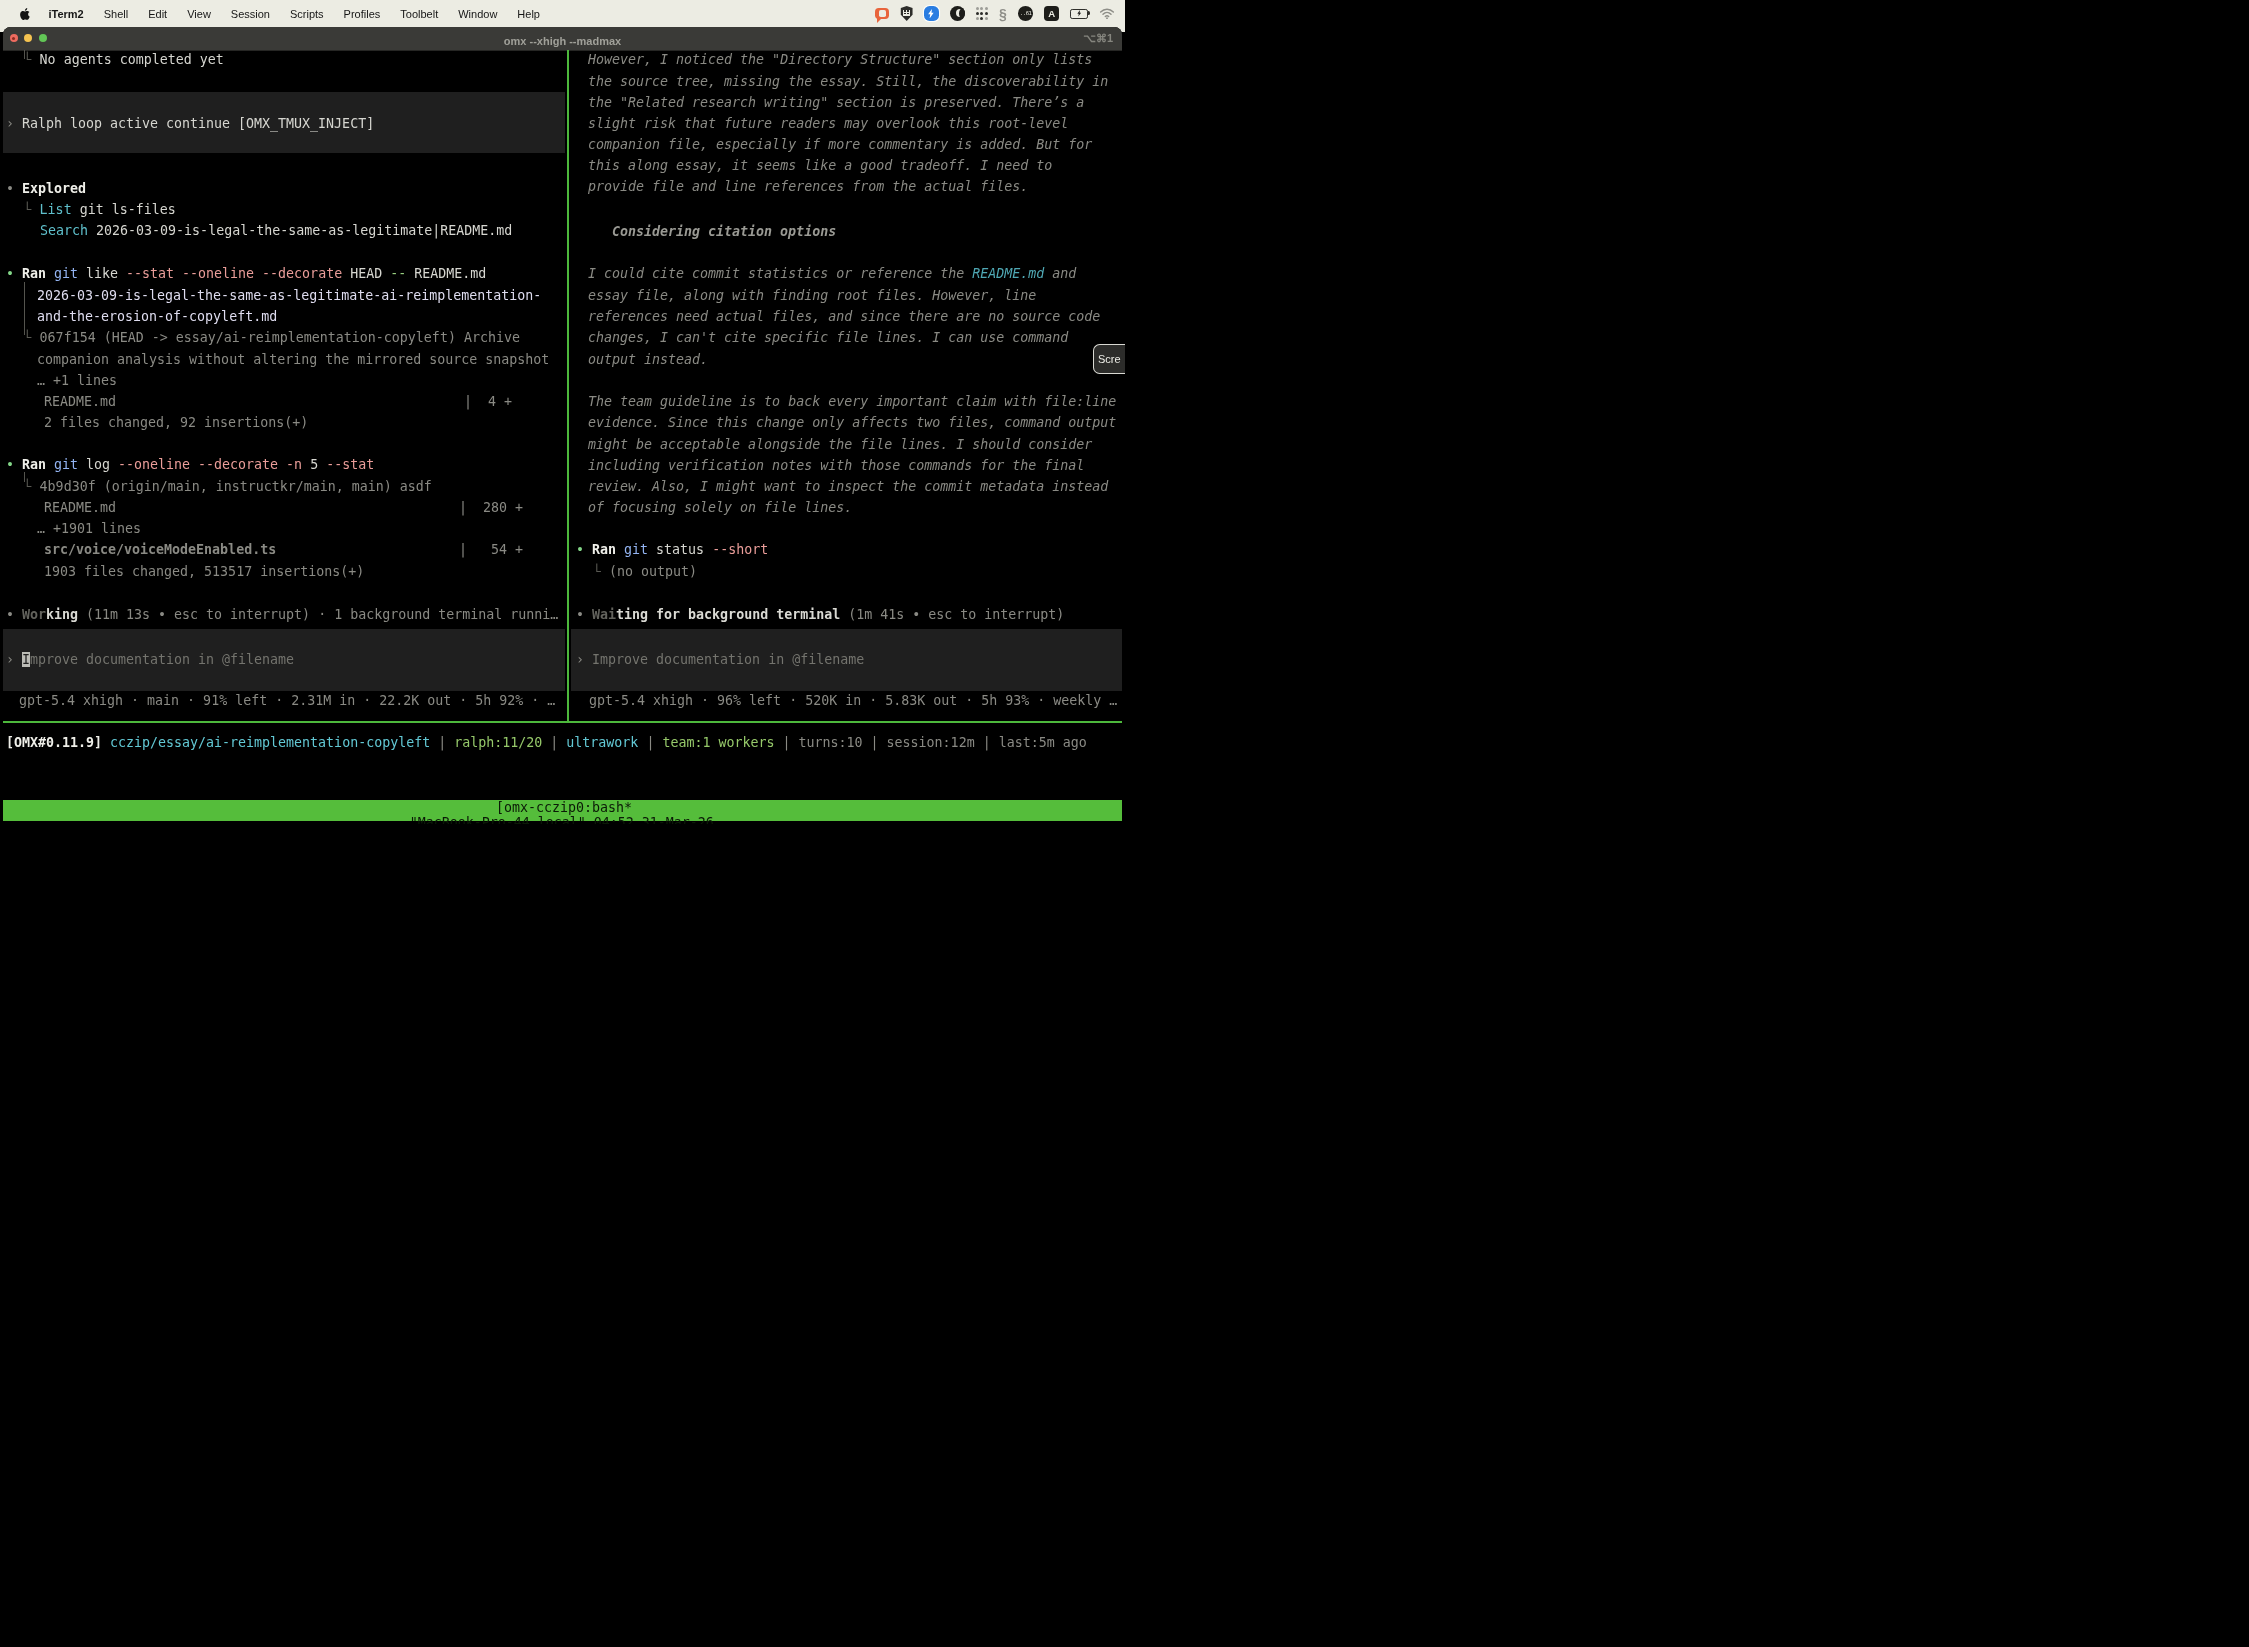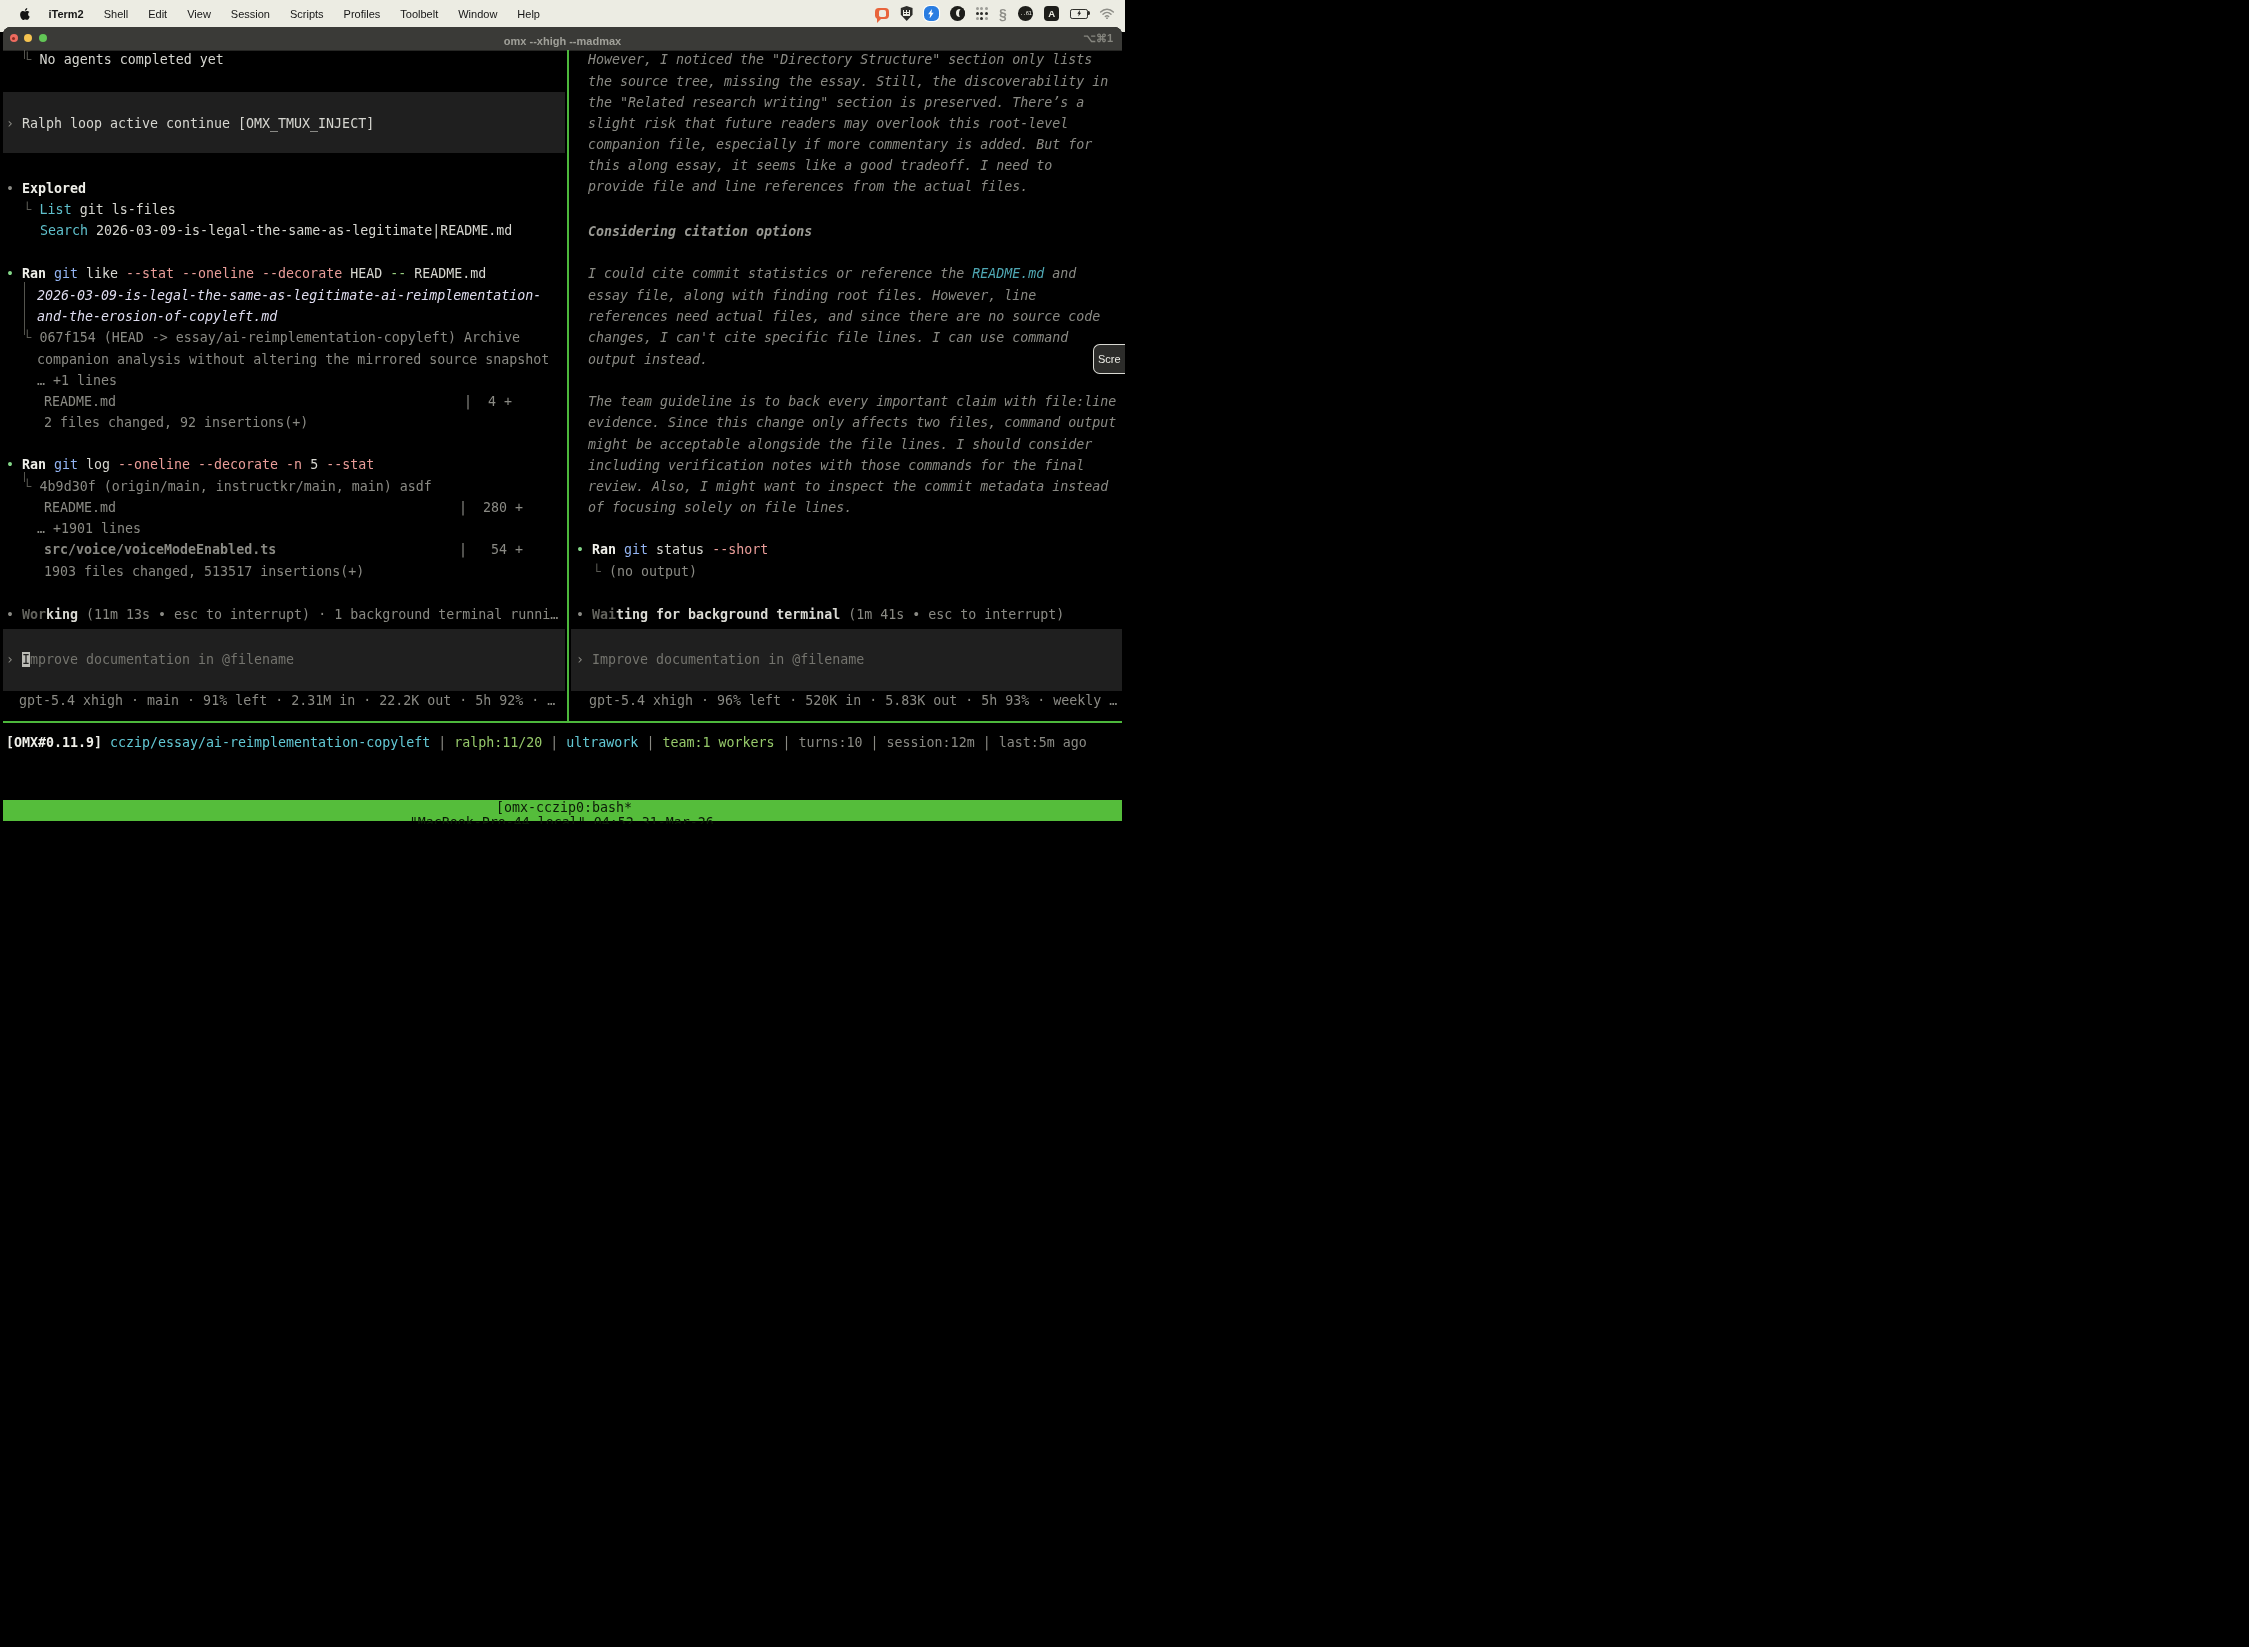--- a/index.html
+++ b/index.html
@@ -49,21 +49,21 @@
   .wshort{position:absolute;top:0;right:8.9px;height:23px;display:flex;align-items:center;color:#85857E;font-size:11px;font-weight:bold;}
   .panel-box{position:absolute;background:#1F1F1F;z-index:2;}
   .divider-v{position:absolute;left:567px;top:50px;width:1.5px;height:671px;background:#4DB83C;z-index:4;}
   .divider-h{position:absolute;left:3px;top:721px;width:1119px;height:1.5px;background:#4DB83C;z-index:4;}
   .treeline{position:absolute;width:0.7px;background:#54544E;z-index:3;}
   #lines{position:absolute;top:0;left:0;width:1125px;height:824px;z-index:5;pointer-events:none;}
   .tline{position:absolute;height:20.7px;line-height:20.7px;white-space:pre;
          font-family:"DejaVu Sans Mono",monospace;font-size:13.3px;}
   .c-w{color:#D6D6D0;} .c-bw{color:#EFEFE9;font-weight:bold;} .c-gy{color:#8A8A84;}
   .c-dim{color:#5A5A54;} .c-cy{color:#5FC0CC;} .c-bl{color:#93B4F2;} .c-sa{color:#EA9D99;}
-  .c-gn{color:#97CE7F;} .c-gnb{color:#83D688;} .c-lav{color:#DFDDF0;font-style:italic;} .c-ph{color:#74746E;}
+  .c-gn{color:#97CE7F;} .c-gnb{color:#83D688;} .c-lav{color:#DFDDF0;} .c-ph{color:#74746E;}
   .c-shA{color:#62625C;font-weight:bold;} .c-shB{color:#DADAD4;font-weight:bold;}
   .c-cur{background:#BCBCB6;color:#1F1F1F;}
   .c-igy{color:#8A8A84;font-style:italic;} .c-ibgy{color:#9A9A94;font-style:italic;font-weight:bold;}
   .c-icy{color:#4FA8B4;font-style:italic;}
   .c-cyb{color:#62C8D4;} .c-gn2{color:#96C96A;}
   
   .scre{position:absolute;top:344px;right:0;width:27px;height:28px;background:#2C2C2A;
         border:1.5px solid #D9D9D3;border-right:none;border-radius:6.6px 0 0 6.6px;z-index:9;
         color:#EDEDE7;font-size:11px;display:flex;align-items:center;padding-left:4.4px;overflow:hidden;white-space:nowrap;}
   
@@ -192,21 +192,21 @@
       <div class="tline" style="top: 605px; left: 5.9px;"><span class="c-gy">• </span><span class="c-shA">Wor</span><span class="c-shB">king</span><span class="c-gy"> (11m 13s • esc to interrupt) · 1 background terminal runni…</span></div>
       <div class="tline" style="top: 650px; left: 5.9px;"><span class="c-gy">› </span><span class="c-cur">I</span><span class="c-ph">mprove documentation in @filename</span></div>
       <div class="tline" style="top: 691px; left: 19px;"><span class="c-gy">gpt-5.4 xhigh · main · 91% left · 2.31M in · 22.2K out · 5h 92% · …</span></div>
       <div class="tline" style="top: 50px; left: 588px;"><span class="c-igy">However, I noticed the "Directory Structure" section only lists</span></div>
       <div class="tline" style="top: 72px; left: 588px;"><span class="c-igy">the source tree, missing the essay. Still, the discoverability in</span></div>
       <div class="tline" style="top: 93px; left: 588px;"><span class="c-igy">the "Related research writing" section is preserved. There’s a</span></div>
       <div class="tline" style="top: 114px; left: 588px;"><span class="c-igy">slight risk that future readers may overlook this root-level</span></div>
       <div class="tline" style="top: 135px; left: 588px;"><span class="c-igy">companion file, especially if more commentary is added. But for</span></div>
       <div class="tline" style="top: 156px; left: 588px;"><span class="c-igy">this along essay, it seems like a good tradeoff. I need to</span></div>
       <div class="tline" style="top: 177px; left: 588px;"><span class="c-igy">provide file and line references from the actual files.</span></div>
-      <div class="tline" style="top: 222px; left: 588px;"><span class="c-ibgy">Considering citation options</span></div>
+      <div class="tline" style="top: 222px; left: 612px;"><span class="c-ibgy">Considering citation options</span></div>
       <div class="tline" style="top: 264px; left: 588px;"><span class="c-igy">I could cite commit statistics or reference the </span><span class="c-icy">README.md</span><span class="c-igy"> and</span></div>
       <div class="tline" style="top: 286px; left: 588px;"><span class="c-igy">essay file, along with finding root files. However, line</span></div>
       <div class="tline" style="top: 307px; left: 588px;"><span class="c-igy">references need actual files, and since there are no source code</span></div>
       <div class="tline" style="top: 328px; left: 588px;"><span class="c-igy">changes, I can't cite specific file lines. I can use command</span></div>
       <div class="tline" style="top: 350px; left: 588px;"><span class="c-igy">output instead.</span></div>
       <div class="tline" style="top: 392px; left: 588px;"><span class="c-igy">The team guideline is to back every important claim with file:line</span></div>
       <div class="tline" style="top: 413px; left: 588px;"><span class="c-igy">evidence. Since this change only affects two files, command output</span></div>
       <div class="tline" style="top: 435px; left: 588px;"><span class="c-igy">might be acceptable alongside the file lines. I should consider</span></div>
       <div class="tline" style="top: 456px; left: 588px;"><span class="c-igy">including verification notes with those commands for the final</span></div>
       <div class="tline" style="top: 477px; left: 588px;"><span class="c-igy">review. Also, I might want to inspect the commit metadata instead</span></div>

